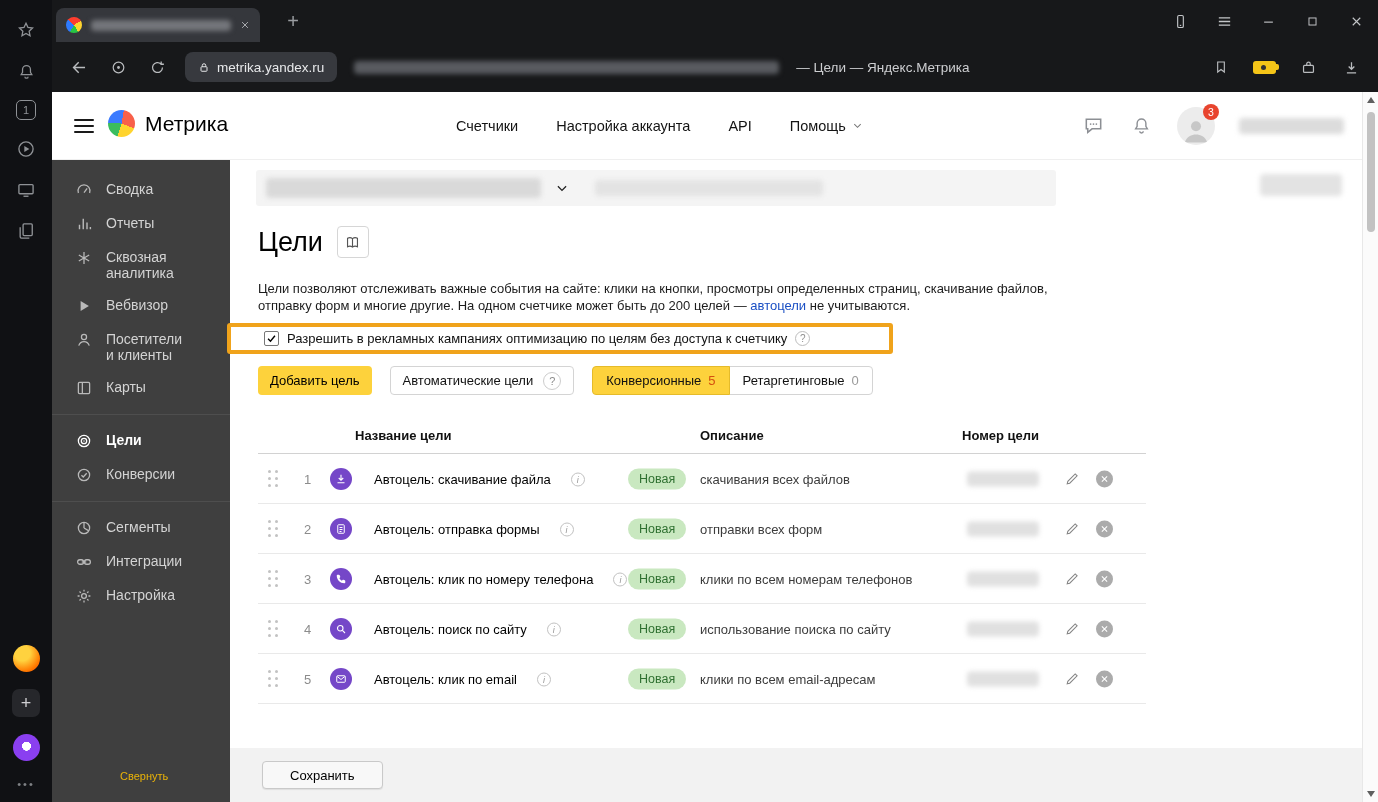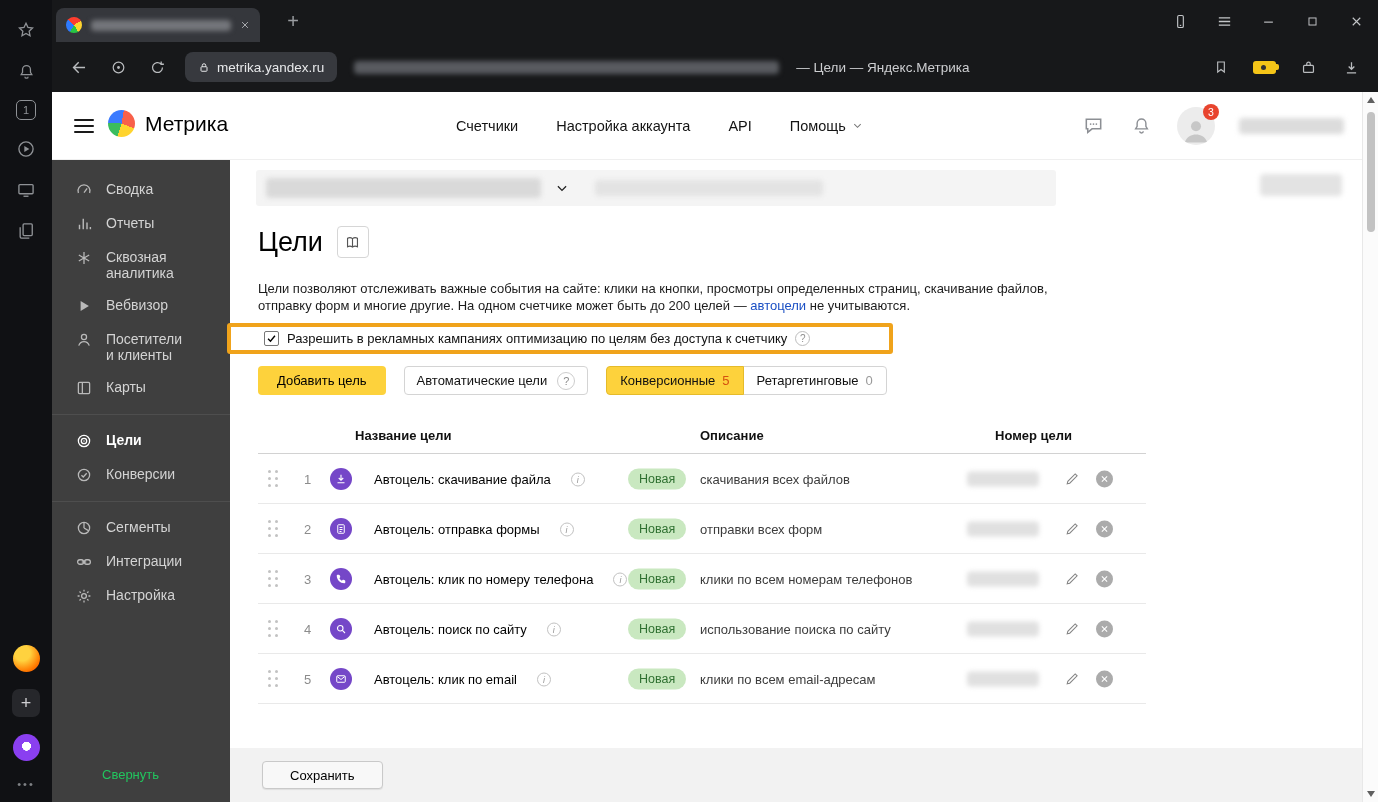--- a/index.html
+++ b/index.html
@@ -74,21 +74,21 @@
   
   .m-sidebar { position:absolute; left:52px; top:160px; width:178px; bottom:0; background:#3f3f3f;
                display:flex; flex-direction:column; padding-top:13px; }
   .sb-item { display:flex; align-items:flex-start; gap:13px; padding:8px 10px 8px 23px; color:#d3d3d3;
              font-size:14px; line-height:16px; cursor:pointer; }
   .sb-item .sb-icon { width:18px; height:18px; flex:none; color:#b9b9b9; margin-top:0; }
   .sb-item.active { color:#fff; font-weight:bold; }
   .sb-item.active .sb-icon { color:#fff; }
   .sb-label { white-space:pre-line; }
   .sb-div { border-top:1px solid #4e4e4e; margin:9px 0; }
-  .sb-collapse { margin-top:auto; padding:14px 0 20px 50px; color:#22c55e; font-size:13px; cursor:pointer; }
+  .sb-collapse { margin-top:auto; padding:14px 0 20px 68px; color:#eab308; font-size:11px; cursor:pointer; }
 
   
   .content { position:absolute; left:230px; top:160px; right:16px; bottom:0; background:#fff; font-size:13px; }
   .counter-bar { position:absolute; left:26px; top:10px; width:800px; height:36px; background:#f4f4f4;
                  border-radius:3px; display:flex; align-items:center; gap:14px; padding:0 10px; }
   .counter-blur-a { width:275px; height:20px; background:#d9d9d9; }
   .counter-blur-b { width:228px; height:16px; background:#e3e3e3; margin-left:12px; }
   .counter-right-blur { position:absolute; right:20px; top:14px; width:82px; height:22px; background:#e3e3e3; }
 
   .page-title-row { position:absolute; left:28px; top:66px; display:flex; align-items:center; gap:14px; }
@@ -103,37 +103,37 @@
                    border:4px solid var(--highlight-orange,#f0a31b); border-radius:3px; z-index:5; pointer-events:none; }
   .cb-row { position:absolute; left:34px; top:171px; display:flex; align-items:center; gap:8px; z-index:6; }
   .checkbox { width:15px; height:15px; background:#fff; border:1px solid #777; border-radius:2px;
               display:flex; align-items:center; justify-content:center; cursor:pointer; }
   .cb-label { color:#111; }
   .q-circle { width:15px; height:15px; border:1px solid #bdbdbd; border-radius:50%; color:#8f8f8f;
               font-size:10px; display:flex; align-items:center; justify-content:center; cursor:pointer; }
 
   .actions-row { position:absolute; left:28px; top:206px; display:flex; align-items:center; gap:18px; }
   .btn { height:29px; display:flex; align-items:center; border-radius:4px; font-size:13px; cursor:pointer; }
-  .btn-add { background:var(--accent-yellow,#fdd23c); padding:0 19px; color:#000; }
+  .btn-add { background:var(--accent-yellow,#fdd23c); padding:0 12px; color:#000; }
   .btn-auto { background:#fff; border:1px solid #d4d4d4; padding:0 12px; gap:10px; }
   .q-circle-lg { width:18px; height:18px; border:1px solid #cdcdcd; border-radius:50%; color:#8c8c8c;
                  font-size:11px; display:flex; align-items:center; justify-content:center; }
   .seg { display:flex; }
   .seg-btn { height:29px; padding:12px 13px; border:1px solid #d4d4d4; background:#fff; display:flex;
              align-items:center; gap:7px; font-size:13px; cursor:pointer; }
   .seg-btn:first-child { border-radius:4px 0 0 4px; }
   .seg-btn:last-child { border-radius:0 4px 4px 0; margin-left:-1px; }
   .seg-btn.active { background:var(--accent-yellow,#fdd23c); border-color:#e5bb2a; position:relative; z-index:1; }
   .seg-count { color:#9a9a9a; }
   .seg-btn.active .seg-count { color:#d4500f; }
 
   .gtable { position:absolute; left:28px; top:256px; width:888px; }
   .thead { position:relative; height:38px; border-bottom:1px solid #d2d2d2; font-weight:bold; }
   .thead span { position:absolute; top:50%; transform:translateY(-50%); }
-  .th-name { left:97px;text-align:center; } .th-desc { left:442px; } .th-num { left:737px; }
+  .th-name { left:97px;text-align:center; } .th-desc { left:442px; } .th-num { left:704px; }
   .trow { position:relative; height:50px; border-bottom:1px solid #e9e9e9; }
   .trow > * { position:absolute; top:50%; transform:translateY(-50%); }
   .handle { left:10px; display:grid; grid-template-columns:repeat(2,4px); grid-auto-rows:4px; gap:3px 3px; cursor:grab; }
   .handle i { width:3px; height:3px; border-radius:50%; background:#c2c2c2; }
   .rownum { left:46px; color:#8c8c8c; }
   .gicon { left:72px; width:22px; height:22px; border-radius:50%; background:var(--goal-icon-purple,#7547c8);
            display:flex; align-items:center; justify-content:center; }
   .ngroup { left:116px; display:flex; align-items:flex-end; gap:20px; }
   .gname { color:#000; cursor:pointer; }
   .info-circle { width:14px; height:14px; border:1px solid #c2c2c2; border-radius:50%; color:#9a9a9a;

